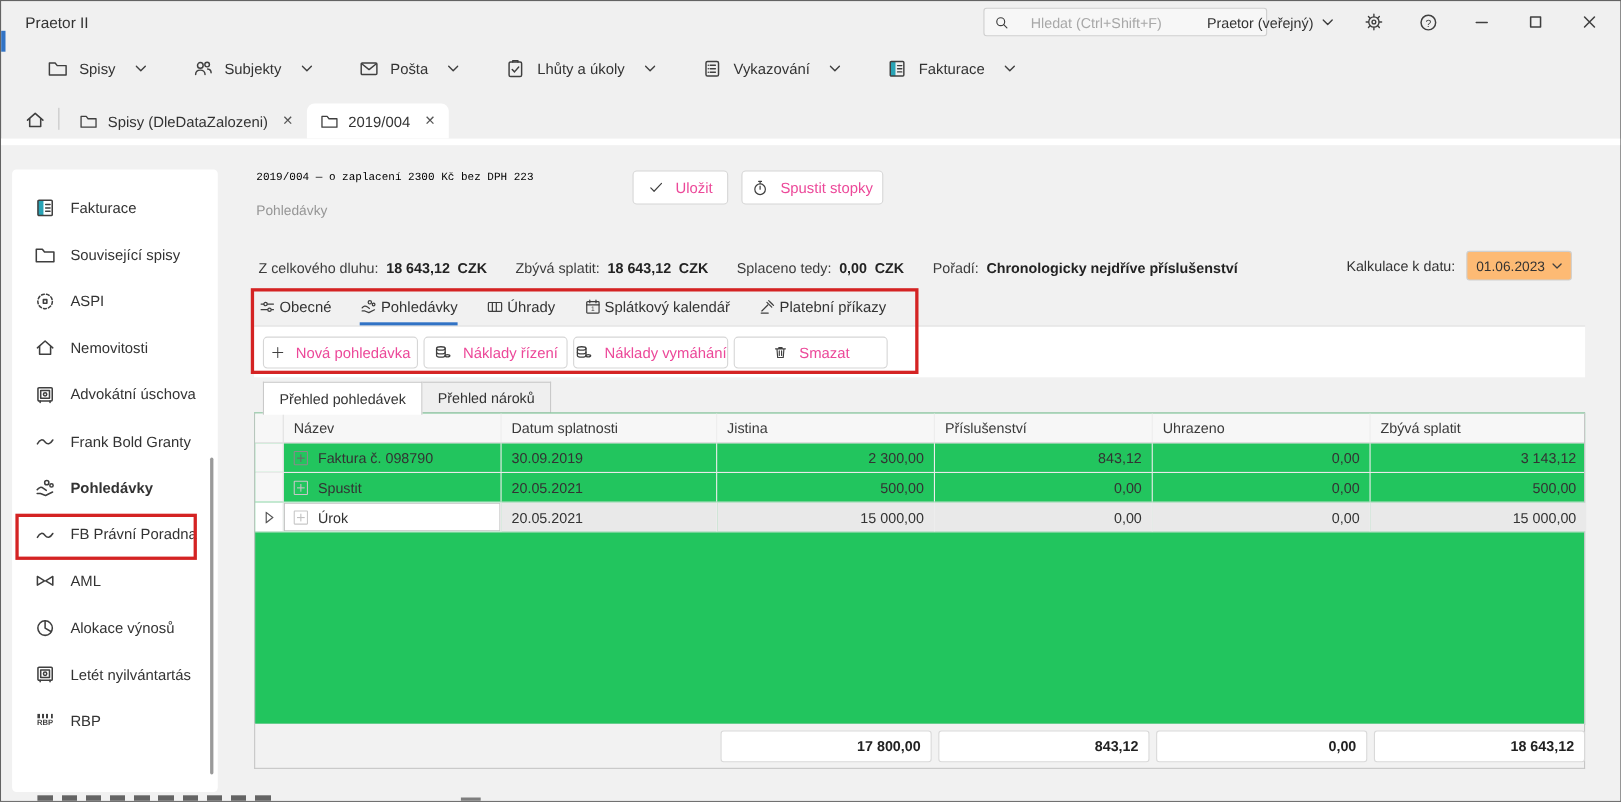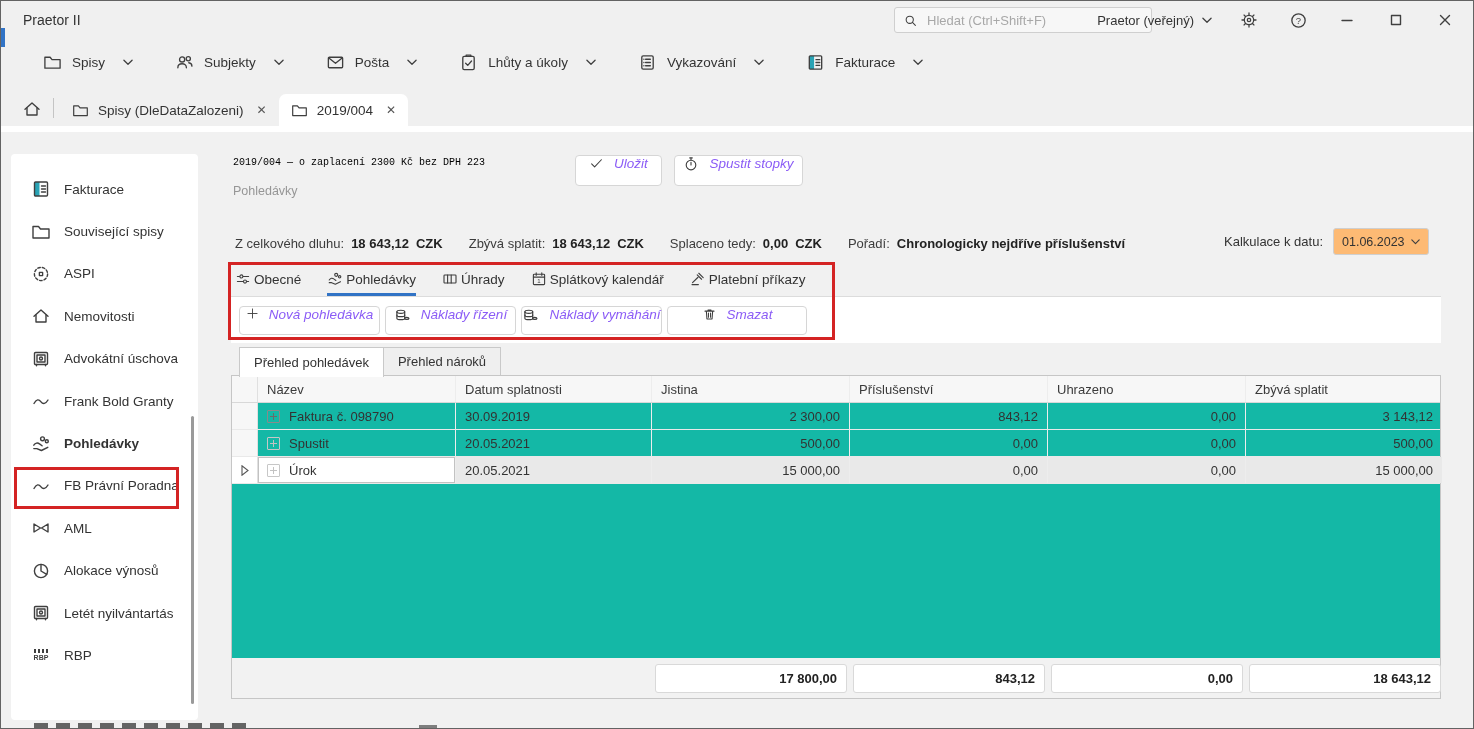--- a/index.html
+++ b/index.html
@@ -10,21 +10,21 @@
     font-family:"Liberation Sans","DejaVu Sans",sans-serif;font-size:13px;color:#333;
   }
   svg{display:block}
   .st{fill:none;stroke:#3f3f3f;stroke-width:1.4;stroke-linecap:round;stroke-linejoin:round}
   .ic{flex:0 0 auto}
 
   
   .titlebar{position:absolute;top:0;left:0;right:0;height:38px;display:flex;align-items:center;}
   .app-title{margin-left:22px;font-size:14px;color:#333;}
   .win-accent{position:absolute;left:0;top:27px;width:4px;height:19px;background:var(--accent,#3173c5);}
-  .searchbox{position:absolute;left:893px;top:6px;width:258px;height:26px;background:#f7f7f7;border:1px solid #cfcfcf;border-radius:3px;display:flex;align-items:center;padding:0 8px;gap:7px;}
+  .searchbox{position:absolute;left:893px;top:6px;width:258px;height:26px;background:#f7f7f7;border:1px solid #cfcfcf;border-radius:3px;display:flex;align-items:center;padding:0 8px;gap:17px;}
   .searchbox input{border:none;outline:none;background:transparent;font:inherit;color:#333;width:100%;}
   .searchbox input::placeholder{color:#a8a8a8;}
   .tb-right{position:absolute;right:16px;top:0;height:38px;display:flex;align-items:center;gap:25px;}
   .account{display:flex;align-items:center;gap:8px;color:#333;}
   .winbtn{width:24px;height:24px;display:flex;align-items:center;justify-content:center;color:#444;}
 
   
   .navbar{position:absolute;top:38px;left:0;right:0;height:47px;display:flex;align-items:center;padding-left:42px;gap:42px;}
   .nav-item{display:flex;align-items:center;gap:10px;cursor:default;}
   .nav-item .lbl{font-size:13.5px;}
@@ -49,21 +49,21 @@
   .rbp-ic{width:20px;text-align:center;font-size:7px;font-weight:bold;color:#3f3f3f;line-height:1;}
   .rbp-ic .marks{display:block;height:4px;margin:0 3px 1px;background:repeating-linear-gradient(90deg,#3f3f3f 0 2px,transparent 2px 4px);}
   .anno{position:absolute;border:3px solid var(--annotation,#d42323);pointer-events:none;z-index:50;}
   .anno-side{left:13px;top:335px;width:165px;height:42px;}
   .anno-tabs{left:227px;top:130px;width:607px;height:78px;}
 
   
   .main{position:absolute;left:230px;top:0;width:1210px;bottom:0;}
   .case-title{position:absolute;left:2px;top:25px;font-size:10px;color:#000000;font-family:Liberation Mono, monospace;}
   .case-subtitle{position:absolute;left:2px;top:52px;font-size:12.5px;color:#969696;}
-  .btn{background:#fff;border:1px solid #d6d6d6;border-radius:4px;display:flex;align-items:flex-start;justify-content:center;gap:10px;font-size:13.5px;color:#8b5cf6;cursor:default;font-style:italic;}
+  .btn{background:#fff;border:1px solid #d6d6d6;border-radius:4px;display:flex;align-items:center;justify-content:center;gap:10px;font-size:13.5px;color:#ec4899;cursor:default;}
   .btn-save{position:absolute;left:344px;top:23px;width:87px;height:31px;}
   .btn-stopwatch{position:absolute;left:443px;top:23px;width:129px;height:31px;}
 
   .summary{position:absolute;left:4px;top:100px;right:0;height:22px;display:flex;align-items:center;gap:26px;font-size:13px;color:#3c3c3c;white-space:nowrap;}
   .summary b{color:#222;}
   .sum-item{display:flex;gap:7px;align-items:center;}
   .calc{position:absolute;right:12px;top:96px;display:flex;align-items:center;gap:10px;}
   .calc-select{width:96px;height:27px;background:#fdba74;border:1px solid #cfcfcf;border-radius:3px;display:flex;align-items:center;justify-content:space-between;padding:0 8px;font-size:12.5px;color:#333;}
 
   .ptabs{position:absolute;left:4px;top:132px;display:flex;gap:26px;height:32px;align-items:center;}
@@ -74,21 +74,21 @@
   .toolbar{position:absolute;left:0;top:165px;width:1210px;height:46px;background:#fff;display:flex;align-items:center;padding-left:8px;gap:5px;}
   .toolbar .btn{height:29px;}
   .tb-new{width:141px;} .tb-c1{width:131px;} .tb-c2{width:141px;} .tb-del{width:140px;}
 
   .subtabs{position:absolute;left:8px;top:215px;display:flex;}
   .subtab{height:29px;display:flex;align-items:center;padding:0 14px;border:1px solid #c9c9c9;font-size:13px;color:#333;background:#efefef;}
   .subtab.active{background:#fff;border-bottom:none;height:30px;z-index:5;position:relative;}
   .subtab + .subtab{border-left:none;}
 
   
-  .grid{position:absolute;left:0;top:243px;width:1210px;height:284px;background:#14b8a6;border:1px solid #c6c6c6;}
+  .grid{position:absolute;left:0;top:243px;width:1210px;height:284px;background:#22c55e;border:1px solid #c6c6c6;}
   .g-row{display:flex;height:27px;border-bottom:1px solid #e9e9e9;}
   .g-head{background:#f7f7f7;color:#3a3a3a;border-bottom:1px solid #d8d8d8;}
   .g-cell{display:flex;align-items:center;padding:0 9px;border-right:1px solid #ededed;overflow:hidden;white-space:nowrap;}
   .g-gut{width:26px;flex:0 0 auto;background:#f7f7f7;border-right:1px solid #e0e0e0;display:flex;align-items:center;justify-content:center;padding:0;}
   .c-name{width:198px;flex:0 0 auto;gap:9px;}
   .c-due{width:196px;flex:0 0 auto;}
   .c-num{width:198px;flex:0 0 auto;justify-content:flex-end;}
   .c-last{width:196px;flex:0 0 auto;justify-content:flex-end;border-right:none;}
   .g-row.selected .g-cell{background:#e9e9e9;}
   .g-row.selected .c-name{background:#fff;box-shadow:inset 0 0 0 1px #c2c2c2;}

